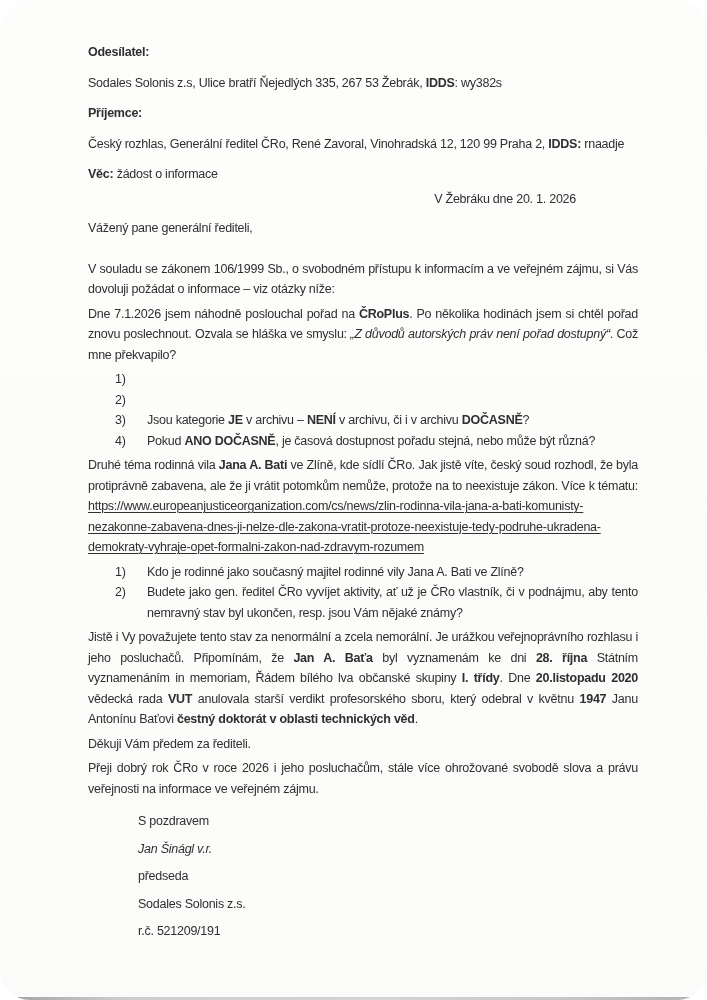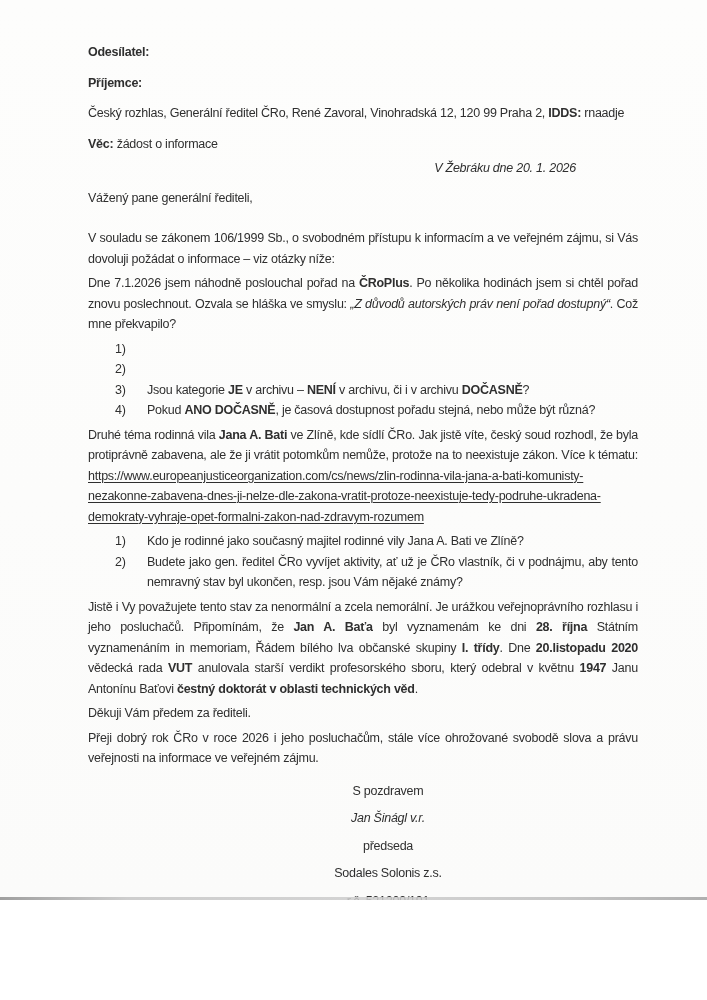--- a/index.html
+++ b/index.html
@@ -4,65 +4,67 @@
 <style>
   * { box-sizing: border-box; }
   html, body { margin: 0; padding: 0; }
   body {
     width: 707px; height: 1000px;
     background: #ffffff;
     font-family: "Liberation Sans", sans-serif;
   }
   .paper {
     position: relative;
-    width: 707px; height: 900px;
+    width: 707px; height: 1000px;
     background: linear-gradient(180deg, #fdfdfc 0%, #fcfcfb 55%, #fbfbfa 100%);
     overflow: hidden;
     color: #2f2f2f;
+    border-radius: 30px;
   }
   .content {
     position: absolute;
     left: 88px; top: 42px;
     width: 550px;
     font-size: 12.5px;
     line-height: 20.5px;
     letter-spacing: -0.25px;
   }
   .para { margin: 0 0 4px 0; text-align: justify; overflow-wrap: break-word; }
   .hdr  { margin-bottom: 10px; }
   .vec  { margin-top: 10px; }
-  .date { text-align: right; padding-right: 62px; margin-bottom: 9px; font-style: italic; }
+  .date { text-align: right; padding-right: 62px; margin-bottom: 9px; }
   .sal  { margin-bottom: 20px; }
 
   .num-list { list-style: none; margin: 2px 0 4px 0; padding: 0; }
   .num-list li { display: flex; line-height: 20.5px; }
   .li-num  { flex: 0 0 32px; margin-left: 27px; }
   .li-text { flex: 1; text-align: justify; overflow-wrap: break-word; }
 
-  .signature { margin-top: 12px; text-align: center; padding-left: 50px; }
+  .signature { margin-top: 12px; text-align: left; padding-left: 50px; }
   .sig-line  { line-height: 20.5px; margin-bottom: 7px; }
 
   .b  { font-weight: bold; }
   .it { font-style: italic; }
   .u  { text-decoration-thickness: 1px; text-underline-offset: 2px; }
   .link { text-decoration: underline; text-decoration-thickness: 1px; text-underline-offset: 2px; cursor: pointer; }
 
   .scan-edge {
     position: absolute; left: 0; bottom: 0;
     width: 100%; height: 3px;
     background: linear-gradient(90deg, #8f8f8f 0%, #c6c6c6 18%, #cdcdcd 55%, #bdbdbd 80%, #a2a2a2 100%);
     opacity: 0.85;
   }
 </style>
 </head>
 <body>
 
 <div class="paper">
   <div class="content">
       <p class="para hdr"><span class="b">Odesílatel:</span></p>
+      <p class="para hdr"><span>Sodales Solonis z.s, Ulice bratří Ňejedlých 335, 267 53 Žebrák, </span><span class="b">IDDS</span><span>: wy382s</span></p>
       <p class="para hdr"><span class="b">Příjemce:</span></p>
       <p class="para hdr"><span>Český rozhlas, Generální ředitel ČRo, René Zavoral, Vinohradská 12, 120 99 Praha 2, </span><span class="b">IDDS:</span><span> rnaadje</span></p>
       <p class="para vec"><span class="b">Věc:</span><span> žádost o informace</span></p>
       <p class="para date"><span>V Žebráku dne 20. 1. 2026</span></p>
       <p class="para sal"><span>Vážený pane generální řediteli,</span></p>
       <p class="para"><span>V souladu se zákonem 106/1999 Sb., o svobodném přístupu k informacím a ve veřejném zájmu, si Vás dovoluji požádat o informace – viz otázky níže:</span></p>
       <p class="para"><span>Dne 7.1.2026 jsem náhodně poslouchal pořad na </span><span class="b u">ČRoPlus</span><span>. Po několika hodinách jsem si chtěl pořad znovu poslechnout. Ozvala se hláška ve smyslu: </span><span class="it">„Z důvodů autorských práv není pořad dostupný“</span><span>. Což mne překvapilo?</span></p>
       <ol class="num-list">
         <li>
           <span class="li-num">1)</span>

